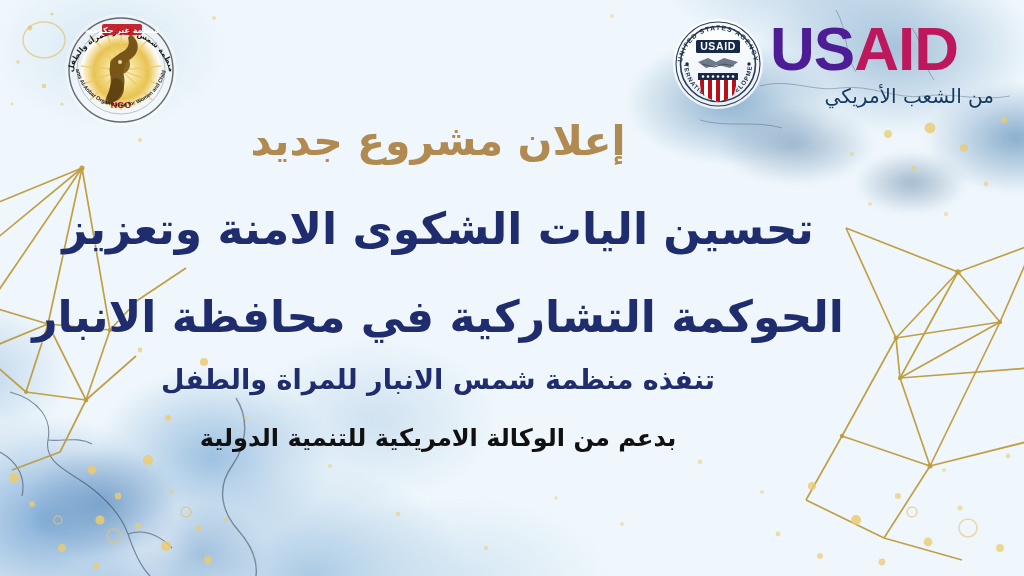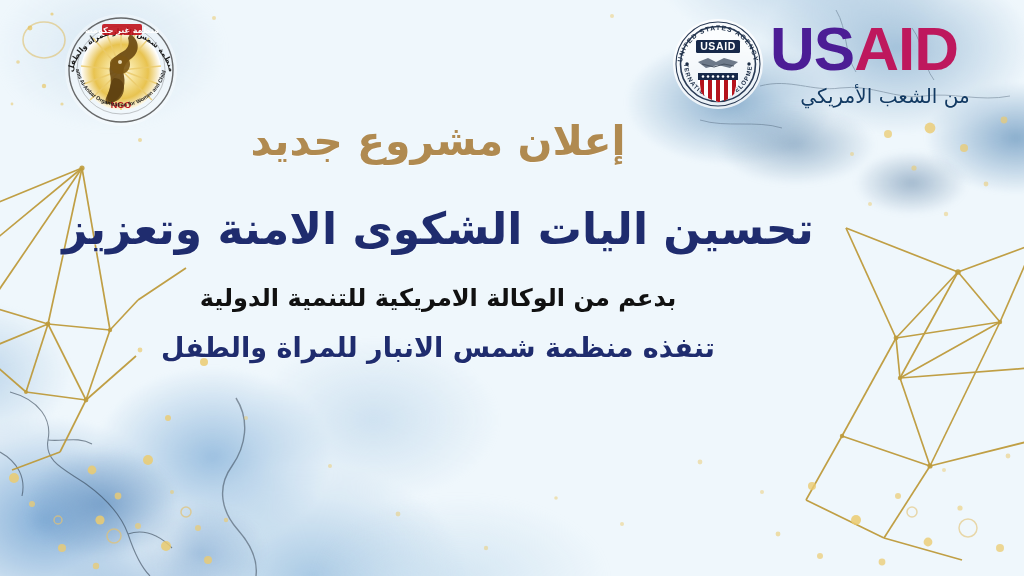--- a/index.html
+++ b/index.html
@@ -68,21 +68,21 @@
   #usaid-word{
     position:absolute;left:98px;top:6px;
     font-family:"Liberation Sans","DejaVu Sans",sans-serif;
     font-weight:bold;font-size:62px;letter-spacing:-1px;line-height:62px;
     direction:ltr;white-space:nowrap;
   }
   #usaid-word .us{color:#4c1d95;}
   #usaid-word .aid{color:#be185d;}
   #usaid-tagline{
     position:absolute;left:104px;top:72px;width:218px;
-    text-align:center;color:#123A63;
+    text-align:right;color:#123A63;
     font-family:"DejaVu Sans","Liberation Sans",sans-serif;
     font-size:20px;line-height:24px;direction:rtl;
     text-shadow:0 0 2px rgba(255,255,255,.5);
   }
   
   #text-block{
     position:absolute;left:0;top:112px;width:876px;
     text-align:center;direction:rtl;
   }
   #eyebrow{
@@ -383,20 +383,21 @@
 
     <div id="usaid-tagline">من الشعب الأمريكي</div>
   </div>
 
   <div id="text-block">
 
     <div id="eyebrow">إعلان مشروع جديد</div>
 
     <div id="main-title">
       <span class="tl">تحسين اليات الشكوى الامنة وتعزيز</span>
+      <span class="tl">الحوكمة التشاركية في محافظة الانبار</span>
     </div>
 
+    <div id="implementer">تنفذه منظمة شمس الانبار للمراة والطفل</div>
+
     <div id="funder">بدعم من الوكالة الامريكية للتنمية الدولية</div>
-
-    <div id="implementer">تنفذه منظمة شمس الانبار للمراة والطفل</div>
   </div>
 
 </div>
 
 </body></html>

